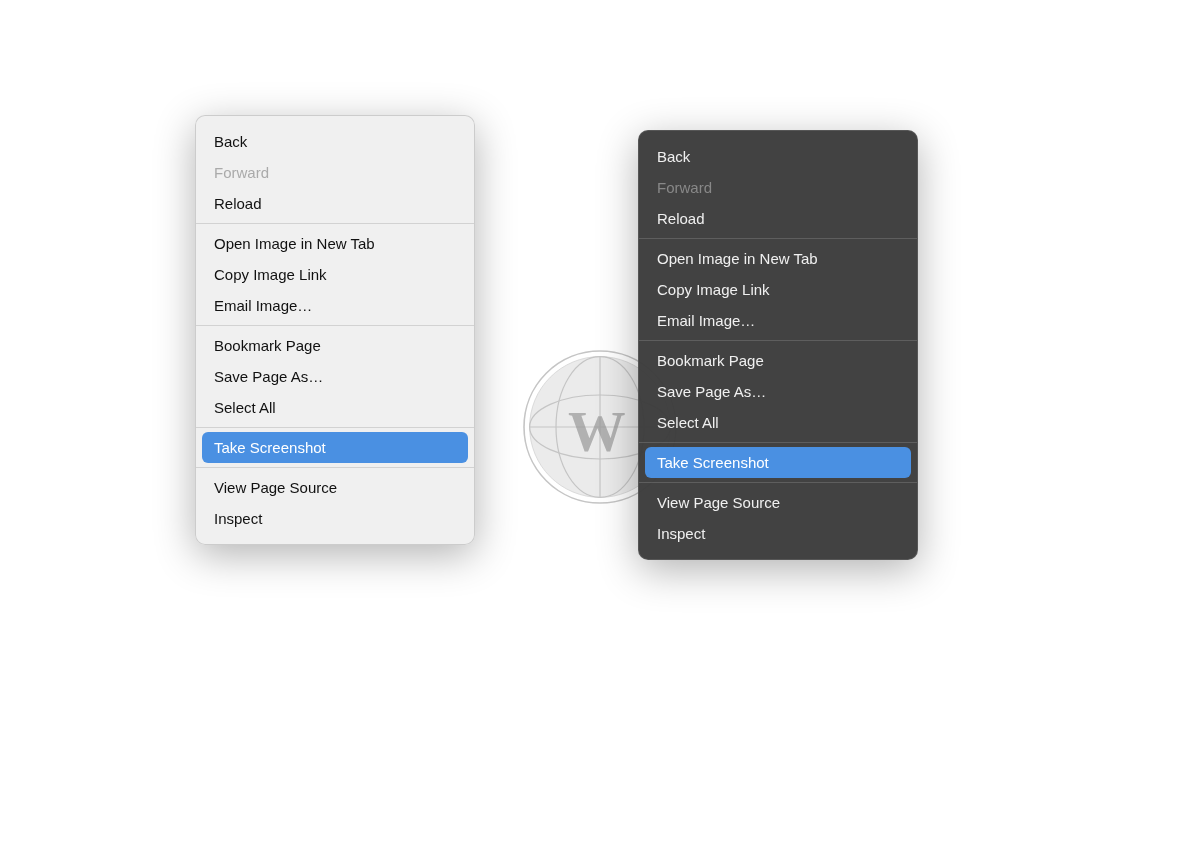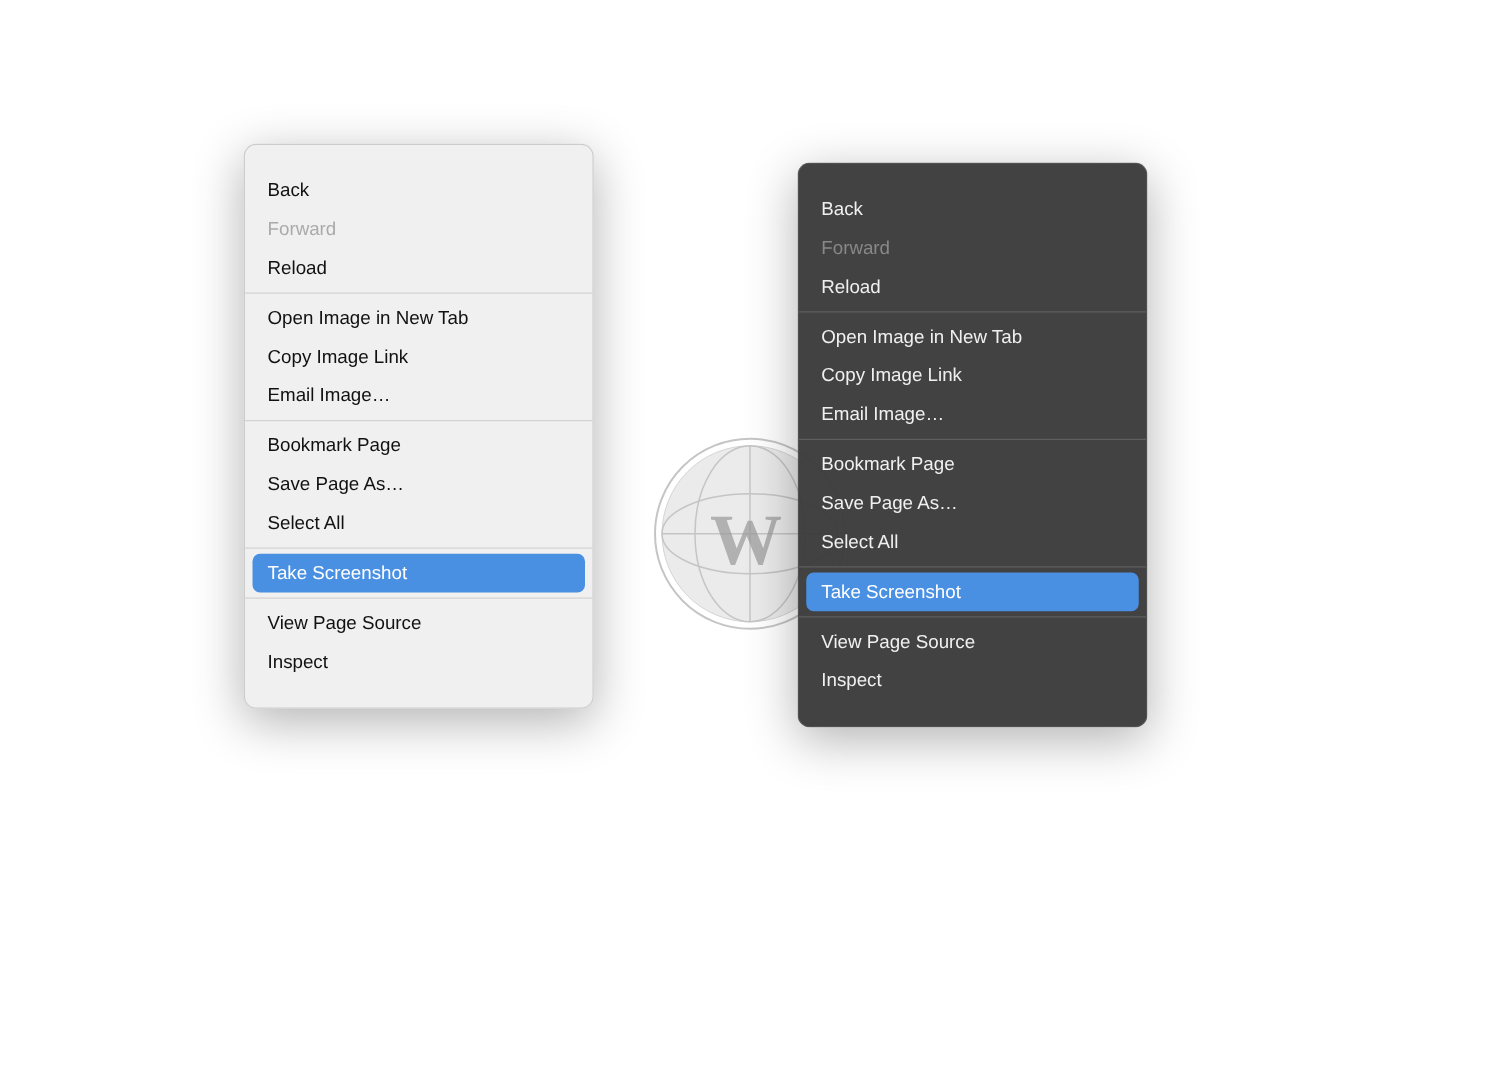--- a/index.html
+++ b/index.html
@@ -74,21 +74,21 @@
       transform: translate(-50%, -50%);
       width: 160px;
       height: 160px;
       opacity: 0.85;
     }
 
     
     .context-menu {
       position: absolute;
       border-radius: 10px;
-      padding: 21px 0;
+      padding: 10px 0;
       min-width: 280px;
       box-shadow: 0 10px 40px rgba(0,0,0,0.3);
       overflow: hidden;
     }
 
     .context-menu-light {
       background: rgba(240,240,240,0.97);
       border: 1px solid rgba(0,0,0,0.15);
       top: 115px;
       left: 195px;

